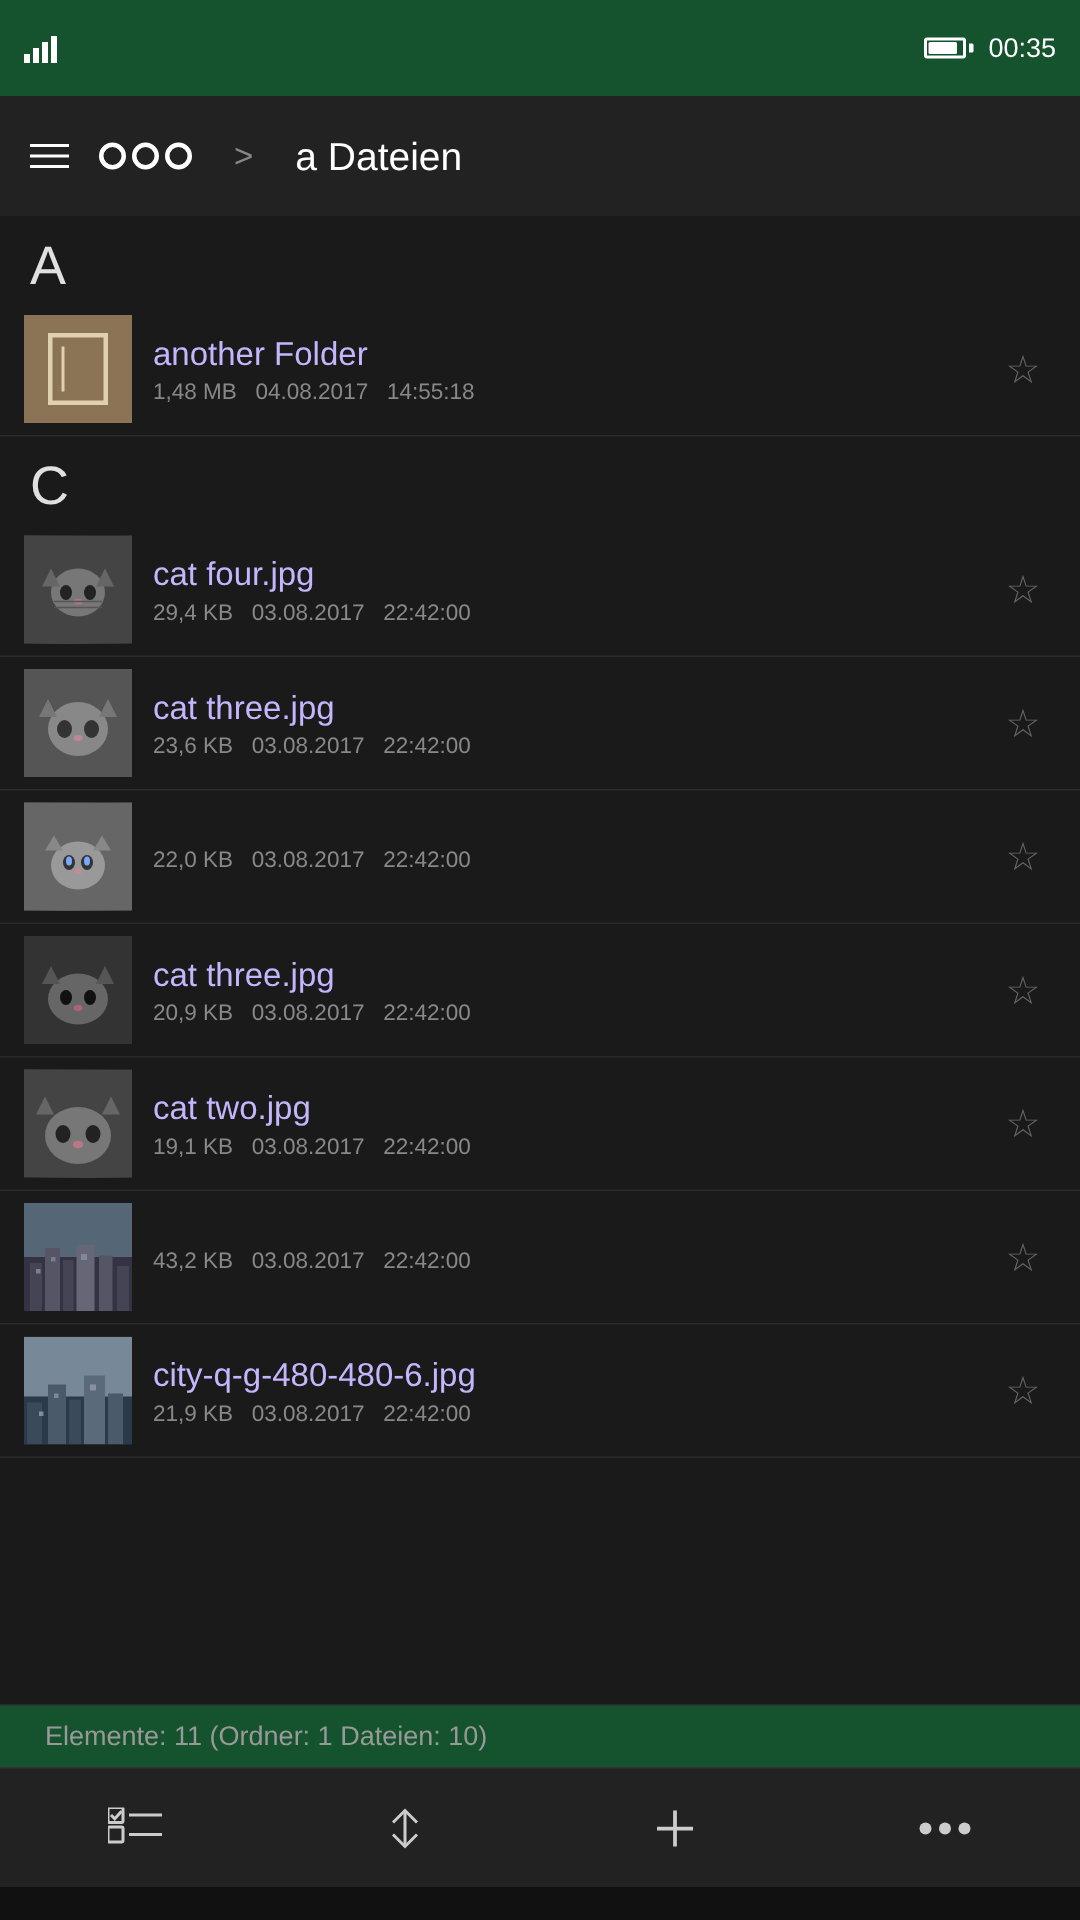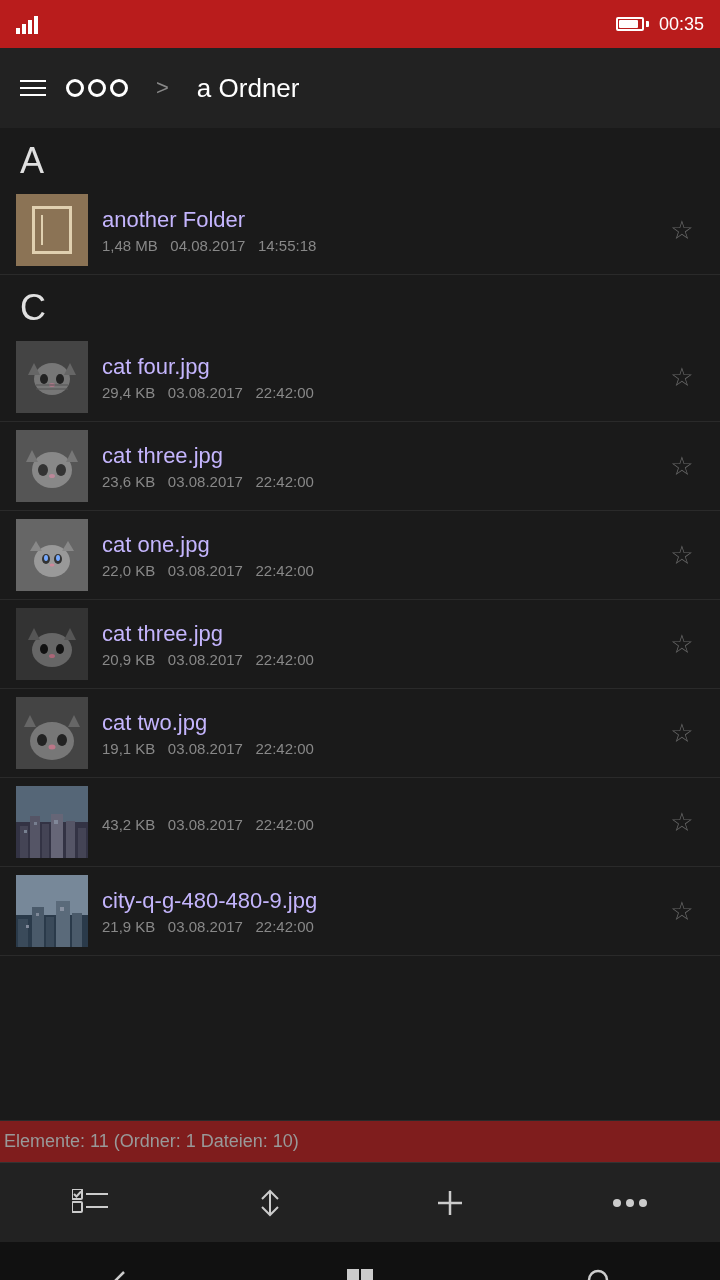--- a/index.html
+++ b/index.html
@@ -8,22 +8,22 @@
       height: 1280px;
       background: #1a1a1a;
       color: #e0e0e0;
       font-family: 'Segoe UI', Arial, sans-serif;
       overflow: hidden;
       position: relative;
     }
 
     
     .status-bar {
-      background: #b91c1c;
-      height: 48px;
+      background: #14532d;
+      height: 64px;
       display: flex;
       align-items: center;
       justify-content: space-between;
       padding: 0 16px;
     }
     .status-left {
       display: flex;
       align-items: center;
       gap: 4px;
     }
@@ -204,22 +204,22 @@
       cursor: pointer;
       flex-shrink: 0;
     }
     .star-icon {
       font-size: 26px;
       color: #666;
     }
 
     
     .status-bottom {
-      background: #7f1d1d;
-      padding: 10px 4px;
+      background: #14532d;
+      padding: 10px 30px;
       font-size: 18px;
       color: #999;
       border-top: 1px solid #2a2a2a;
     }
 
     
     .bottom-toolbar {
       background: #222;
       height: 80px;
       display: flex;
@@ -299,21 +299,21 @@
     <span></span>
   </div>
   <div class="logo">
     <div class="logo-circles">
       <div class="logo-circle"></div>
       <div class="logo-circle"></div>
       <div class="logo-circle"></div>
     </div>
   </div>
   <span class="breadcrumb-sep">&gt;</span>
-  <span class="folder-name">a Ordner</span>
+  <span class="folder-name">a Dateien</span>
 </div>
 
 <div class="main-content">
 
   <div class="section-header">A</div>
 
   <div class="file-item">
     <div class="file-thumb folder-icon">
       <div class="folder-icon-inner"></div>
     </div>
@@ -382,21 +382,20 @@
         <ellipse cx="30" cy="40" rx="4" ry="5" fill="#333"></ellipse>
         <ellipse cx="42" cy="40" rx="4" ry="5" fill="#333"></ellipse>
         <ellipse cx="30" cy="39" rx="2" ry="3" fill="#77aaff"></ellipse>
         <ellipse cx="42" cy="39" rx="2" ry="3" fill="#77aaff"></ellipse>
         <ellipse cx="36" cy="46" rx="2.5" ry="1.5" fill="#cc8899"></ellipse>
         <polygon points="20,22 26,32 14,32" fill="#888"></polygon>
         <polygon points="52,22 58,32 46,32" fill="#888"></polygon>
       </svg>
     </div>
     <div class="file-info">
-      <div class="file-name">cat one.jpg</div>
       <div class="file-meta">22,0 KB &nbsp; 03.08.2017 &nbsp; 22:42:00</div>
     </div>
     <div class="star-btn">
       <span class="star-icon">☆</span>
     </div>
   </div>
 
   <div class="file-item">
     <div class="file-thumb thumb-cat4">
       <svg width="72" height="72" viewBox="0 0 72 72">
@@ -472,21 +471,21 @@
         <rect x="16" y="32" width="12" height="40" fill="#4a5a6a"></rect>
         <rect x="30" y="42" width="8" height="30" fill="#3a4a5a"></rect>
         <rect x="40" y="26" width="14" height="46" fill="#5a6a7a"></rect>
         <rect x="56" y="38" width="10" height="34" fill="#4a5a6a"></rect>
         <rect x="10" y="50" width="3" height="3" fill="#ccd" opacity="0.5"></rect>
         <rect x="20" y="38" width="3" height="3" fill="#ccd" opacity="0.4"></rect>
         <rect x="44" y="32" width="4" height="4" fill="#ccd" opacity="0.4"></rect>
       </svg>
     </div>
     <div class="file-info">
-      <div class="file-name">city-q-g-480-480-9.jpg</div>
+      <div class="file-name">city-q-g-480-480-6.jpg</div>
       <div class="file-meta">21,9 KB &nbsp; 03.08.2017 &nbsp; 22:42:00</div>
     </div>
     <div class="star-btn">
       <span class="star-icon">☆</span>
     </div>
   </div>
 
 </div>
 
 <div class="status-bottom">Elemente: 11 (Ordner: 1 Dateien: 10)</div>

